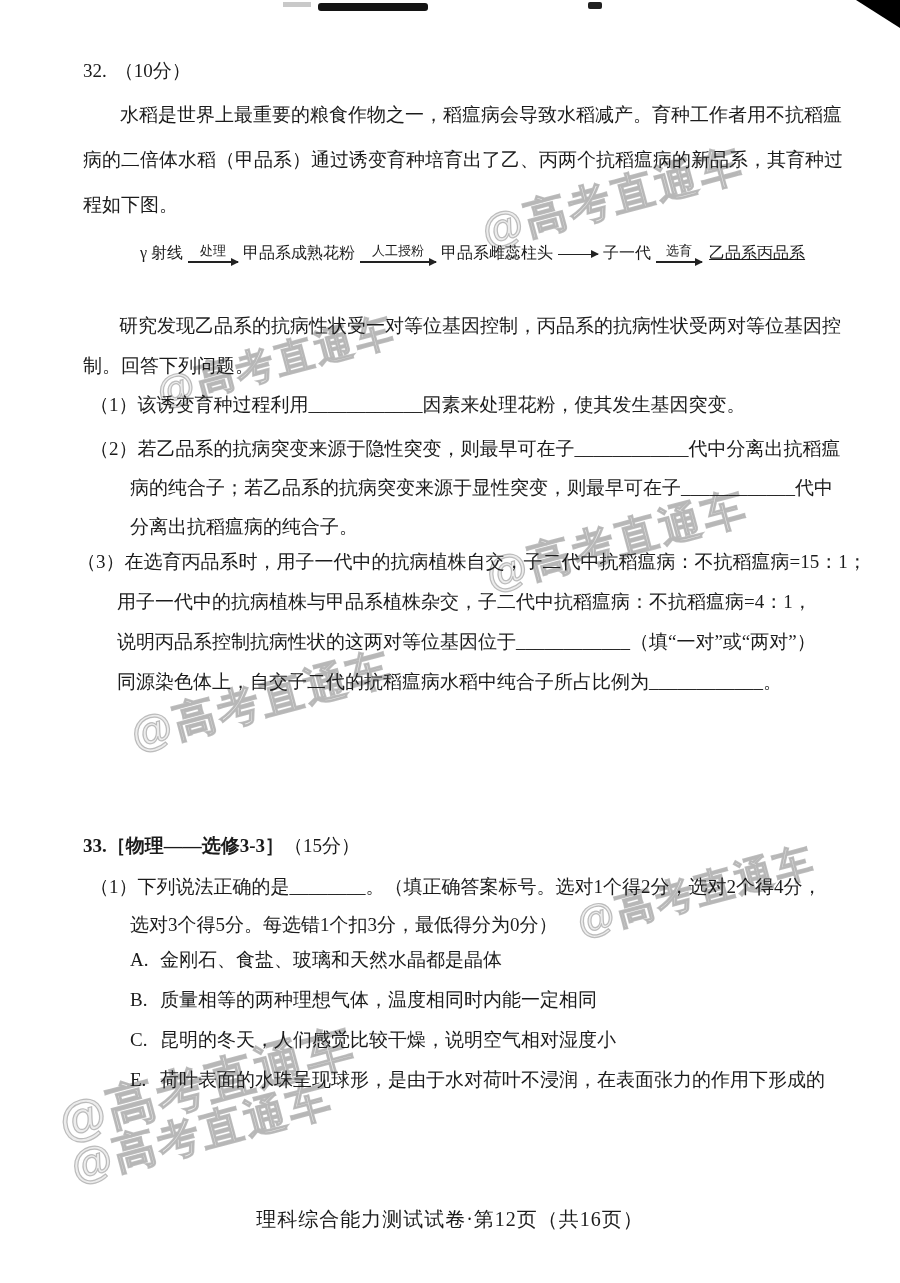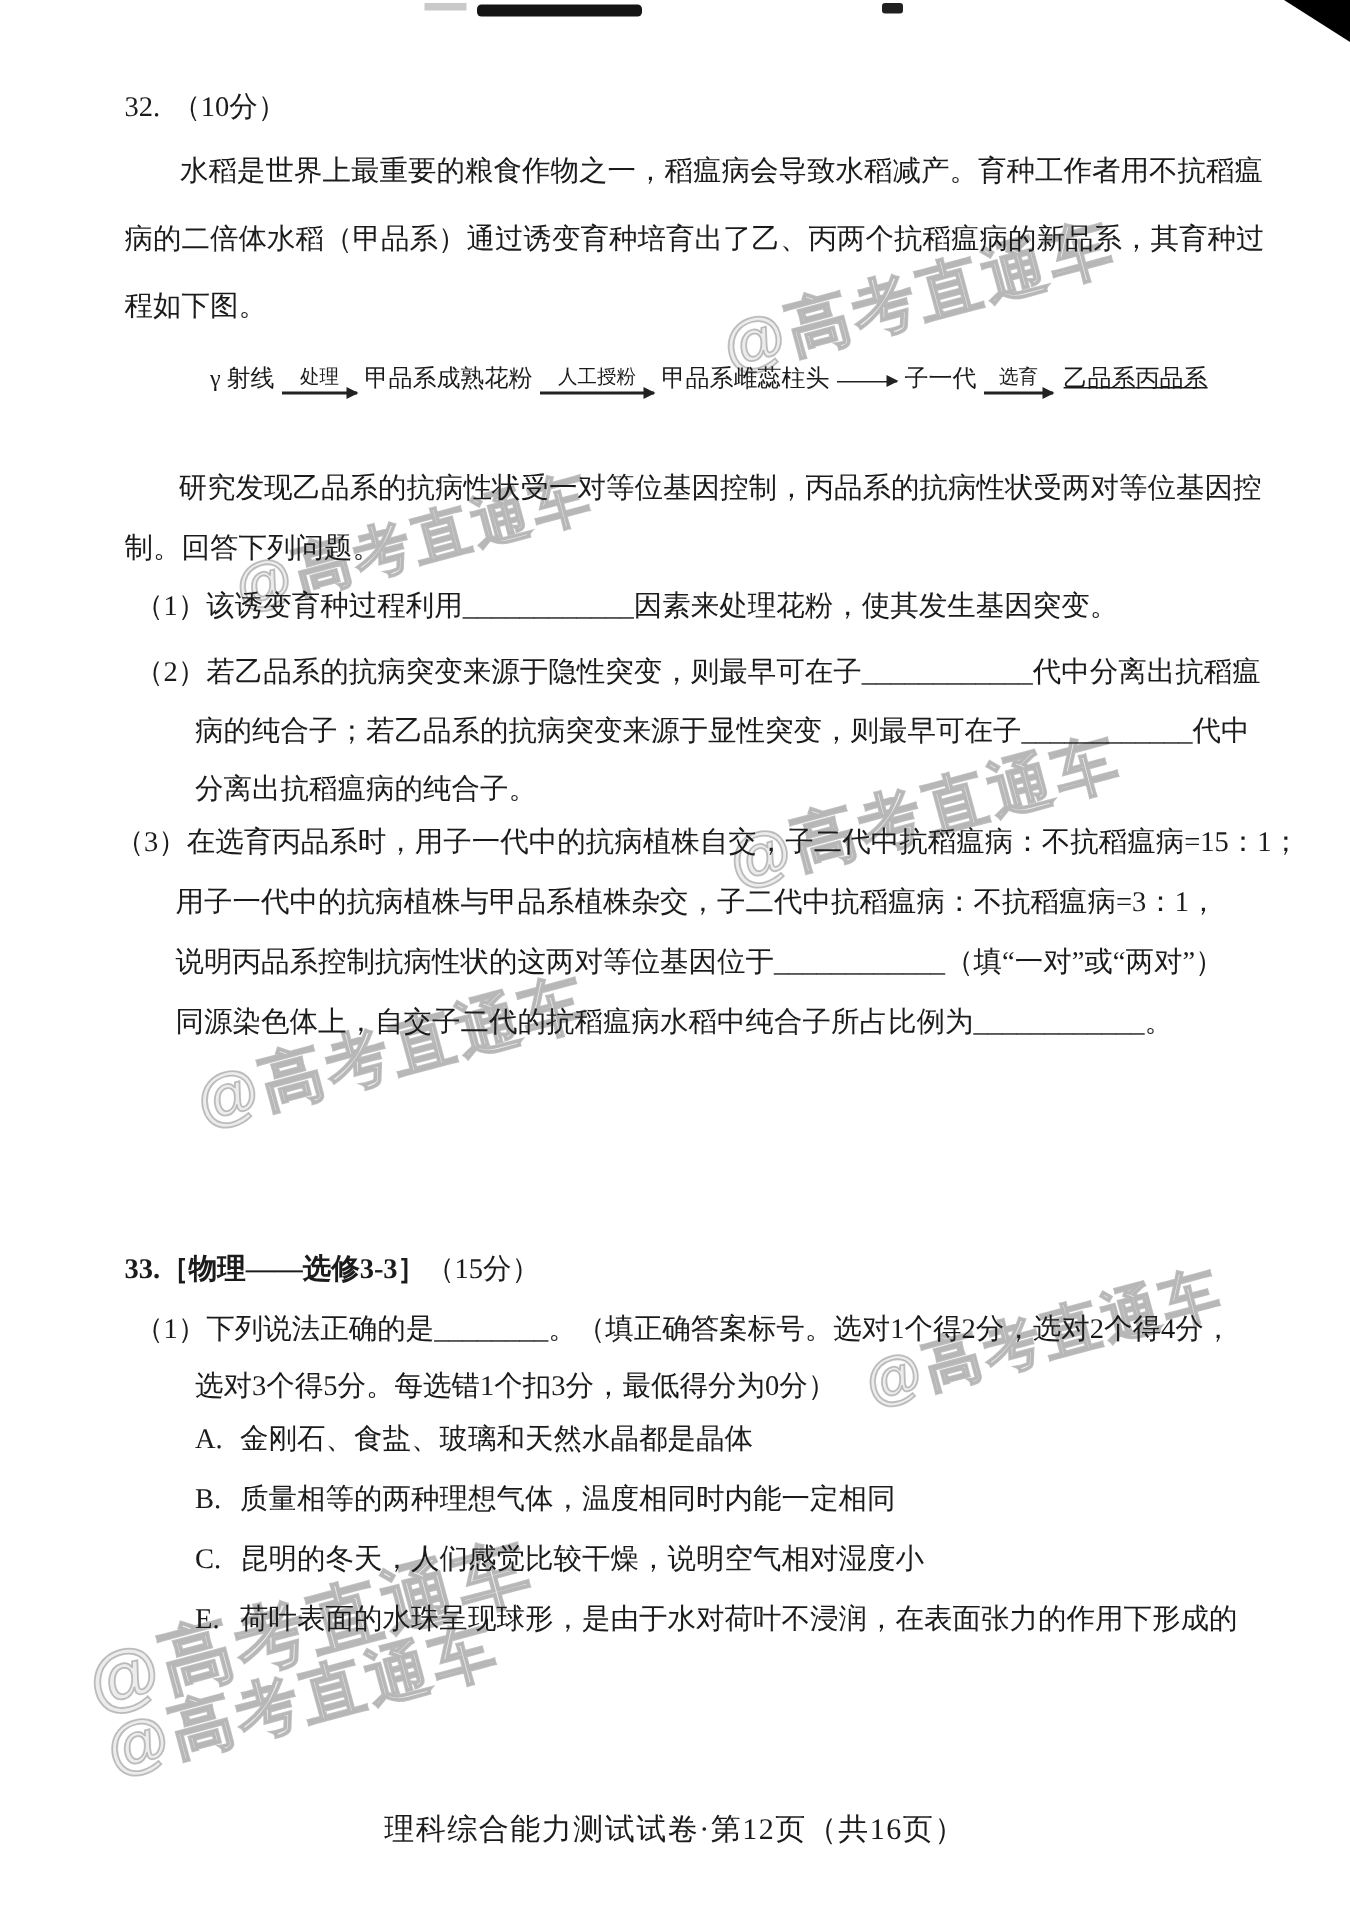--- a/index.html
+++ b/index.html
@@ -157,21 +157,21 @@
       <span class="marker">（2）</span><span>若乙品系的抗病突变来源于隐性突变，则最早可在子____________代中分离出抗稻瘟</span>
     </div>
     <div class="line cont">病的纯合子；若乙品系的抗病突变来源于显性突变，则最早可在子____________代中</div>
     <div class="line cont">分离出抗稻瘟病的纯合子。</div>
   </div>
 
   <div class="sec s-item3">
     <div class="line">
       <span class="marker">（3）</span><span>在选育丙品系时，用子一代中的抗病植株自交，子二代中抗稻瘟病：不抗稻瘟病=15：1；</span>
     </div>
-    <div class="line cont">用子一代中的抗病植株与甲品系植株杂交，子二代中抗稻瘟病：不抗稻瘟病=3：1，</div>
+    <div class="line cont">用子一代中的抗病植株与甲品系植株杂交，子二代中抗稻瘟病：不抗稻瘟病=4：1，</div>
     <div class="line cont">说明丙品系控制抗病性状的这两对等位基因位于____________（填“一对”或“两对”）</div>
     <div class="line cont">同源染色体上，自交子二代的抗稻瘟病水稻中纯合子所占比例为____________。</div>
   </div>
 
 
   <div class="sec s-q33head line">
     <span class="bold">33.［物理——选修3-3］</span><span>（15分）</span>
   </div>
 
   <div class="sec s-q33item">

